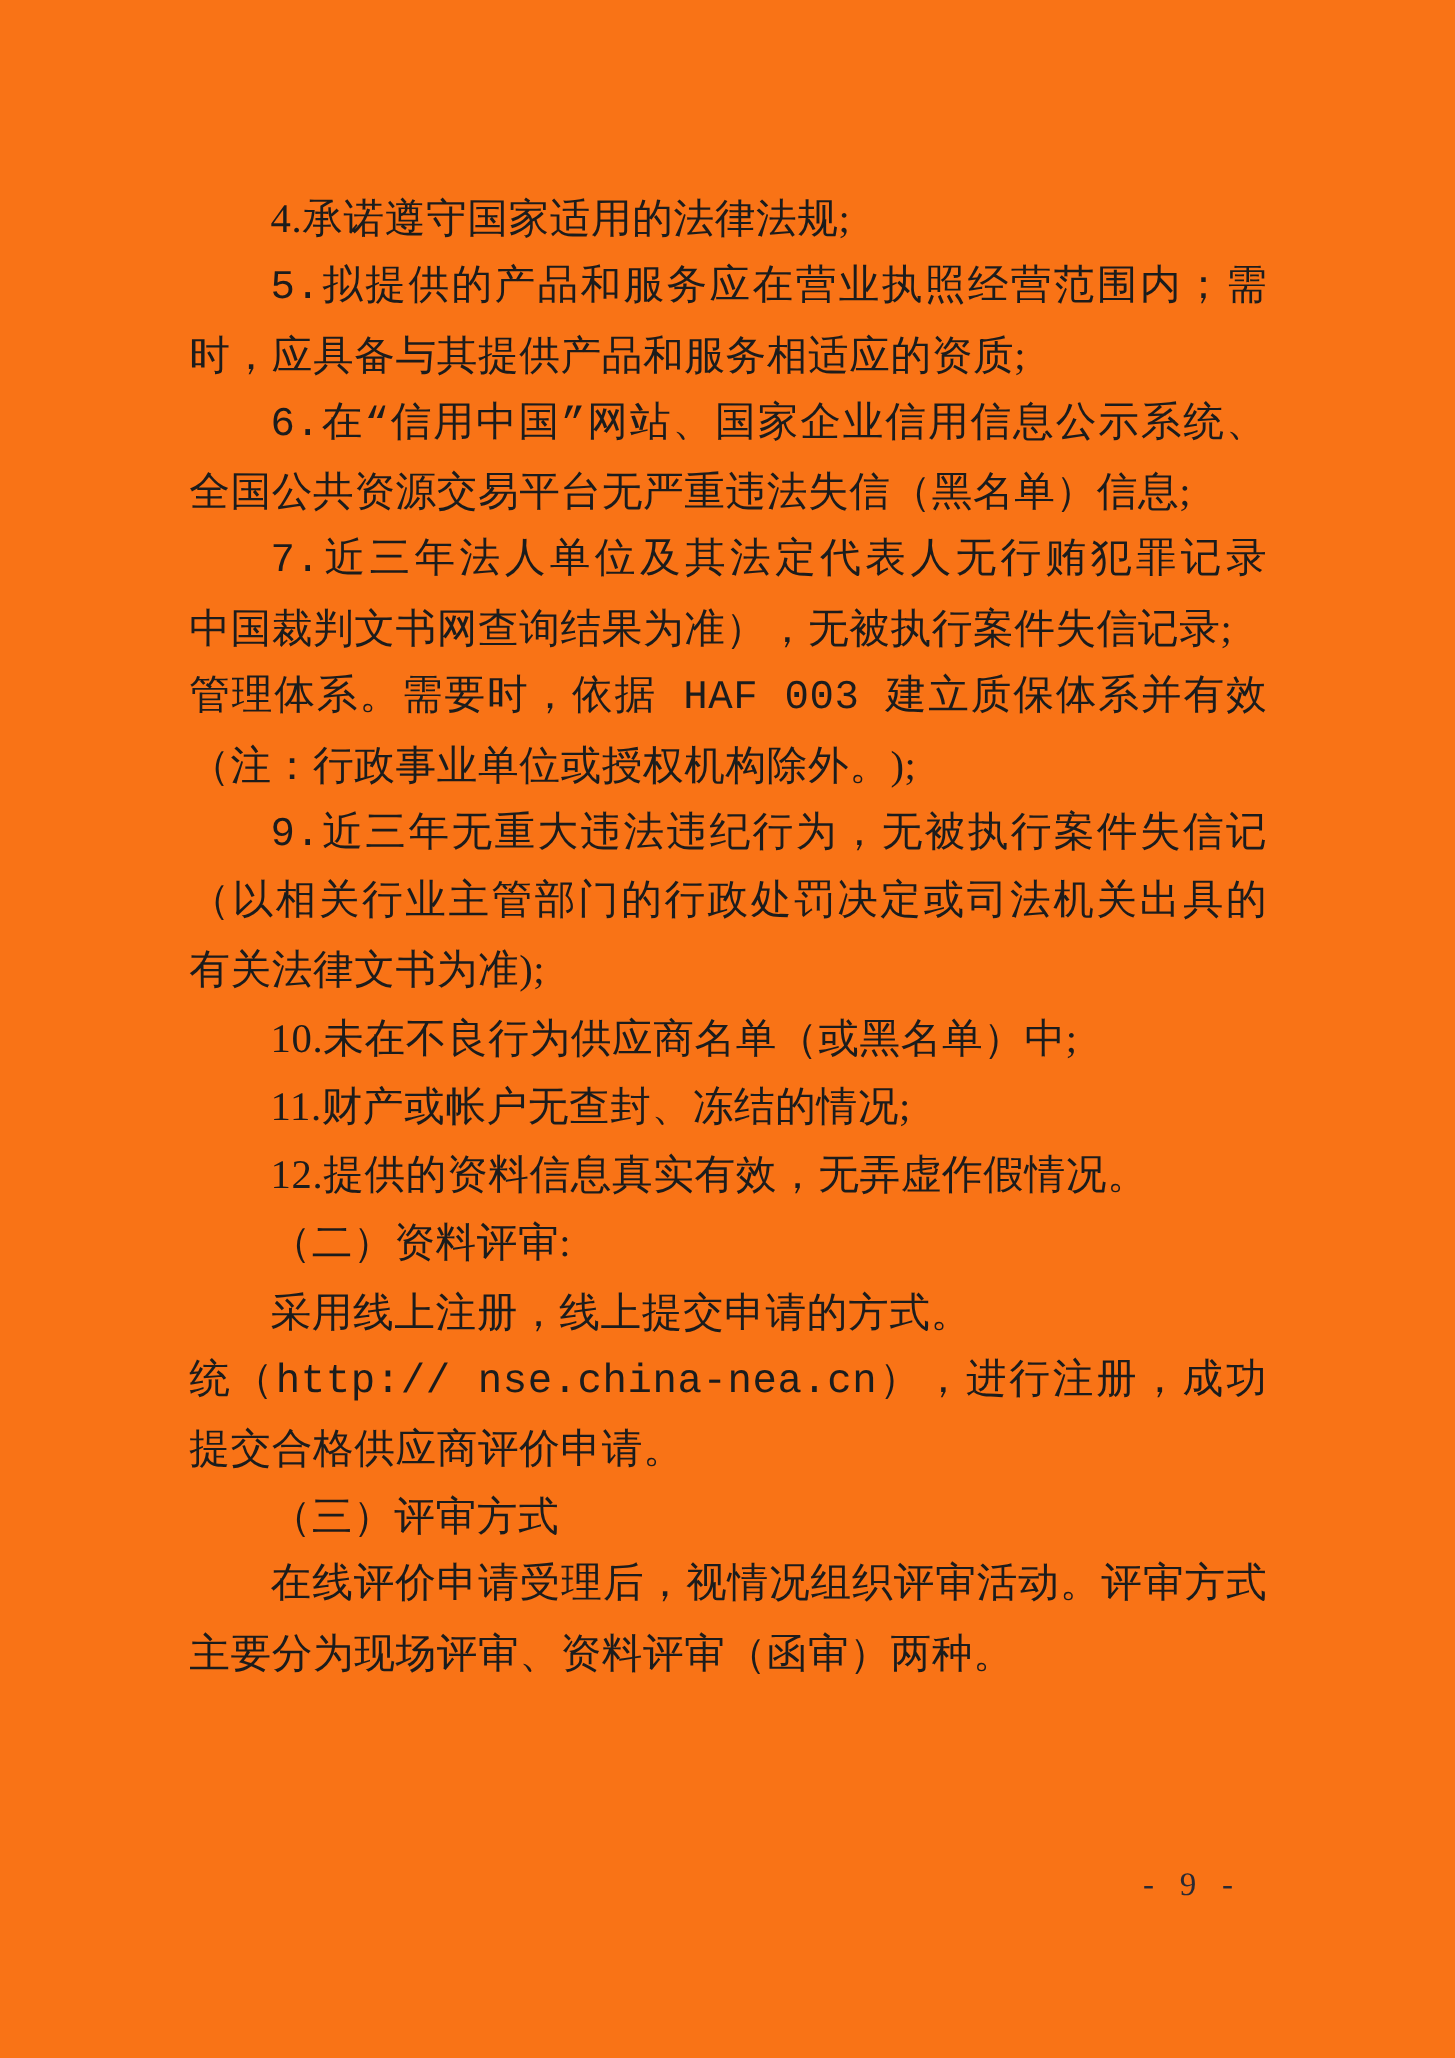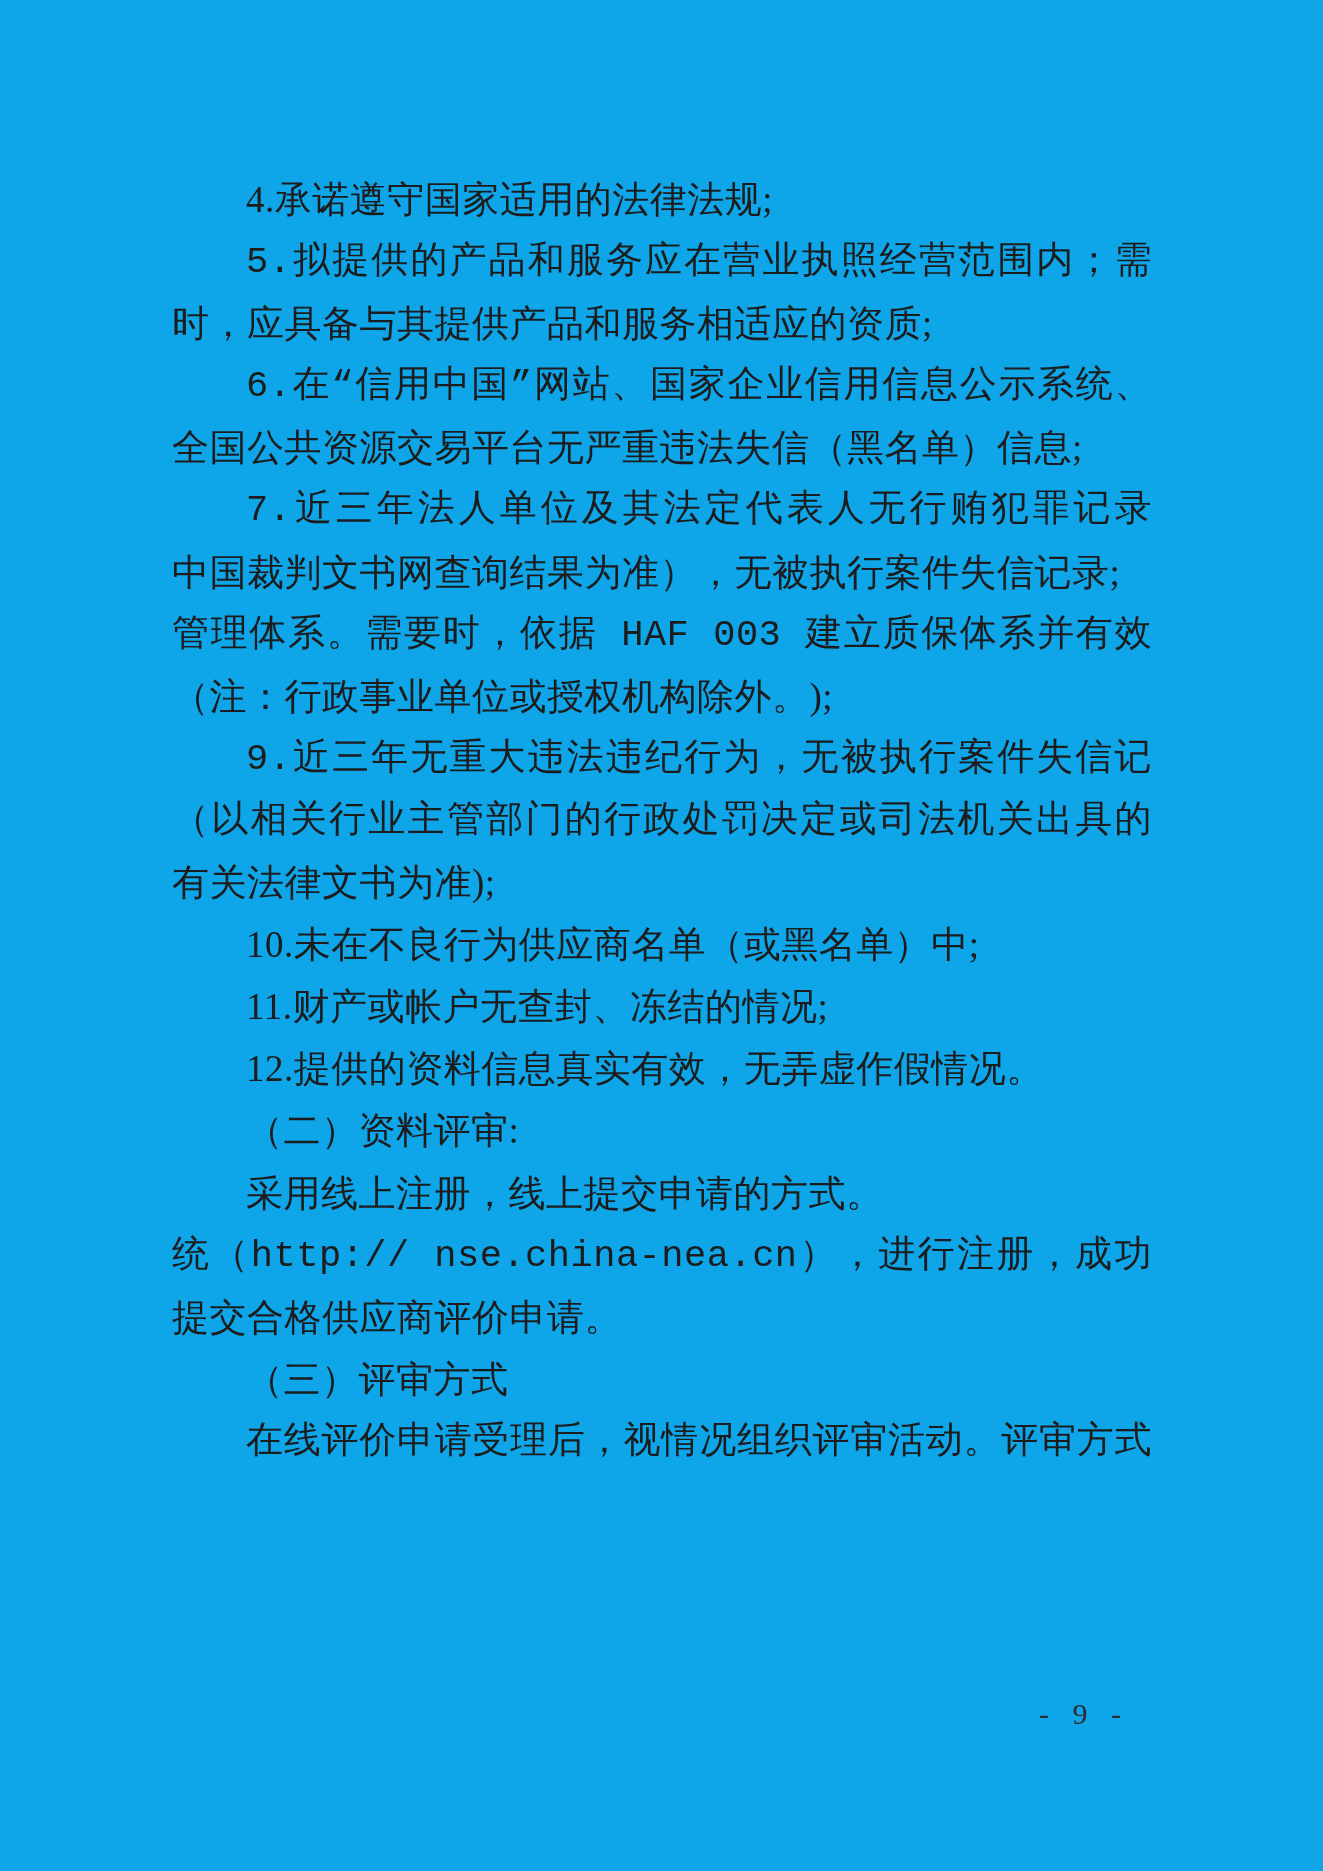--- a/index.html
+++ b/index.html
@@ -4,21 +4,21 @@
 <style>
   html, body {
     margin: 0;
     padding: 0;
     background: #ffffff;
   }
   .page {
     position: relative;
     width: 1323px;
     height: 1871px;
-    background: #0ea5e9;
+    background: #f97316;
     overflow: hidden;
     font-family: "Liberation Serif", "DejaVu Serif", serif;
     color: #1c1c1c;
   }
   .doc-body {
     position: absolute;
     left: 172px;
     top: 169px;
     width: 980px;
   }
@@ -72,15 +72,16 @@
       <div class="ln">有关法律文书为准);</div>
       <div class="ln indent">10.未在不良行为供应商名单（或黑名单）中;</div>
       <div class="ln indent">11.财产或帐户无查封、冻结的情况;</div>
       <div class="ln indent">12.提供的资料信息真实有效，无弄虚作假情况。</div>
       <div class="ln indent">（二）资料评审:</div>
       <div class="ln indent">采用线上注册，线上提交申请的方式。</div>
       <div class="ln fill">统（http:// nse.china-nea.cn），进行注册，成功后在线</div>
       <div class="ln">提交合格供应商评价申请。</div>
       <div class="ln indent">（三）评审方式</div>
       <div class="ln indent fill">在线评价申请受理后，视情况组织评审活动。评审方式</div>
+      <div class="ln">主要分为现场评审、资料评审（函审）两种。</div>
     </div>
   <div class="page-number">- 9 -</div>
 </div>
 
 </body></html>

